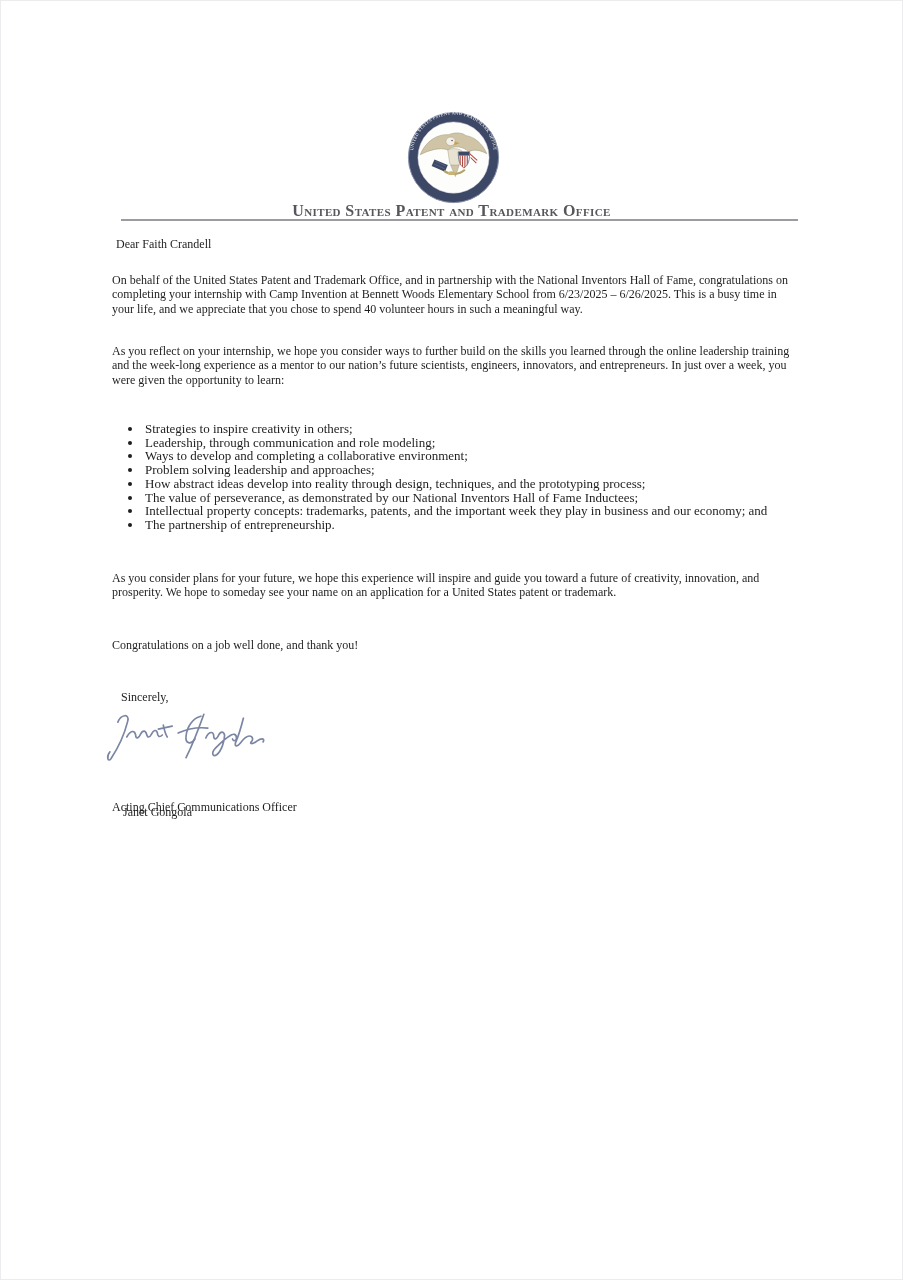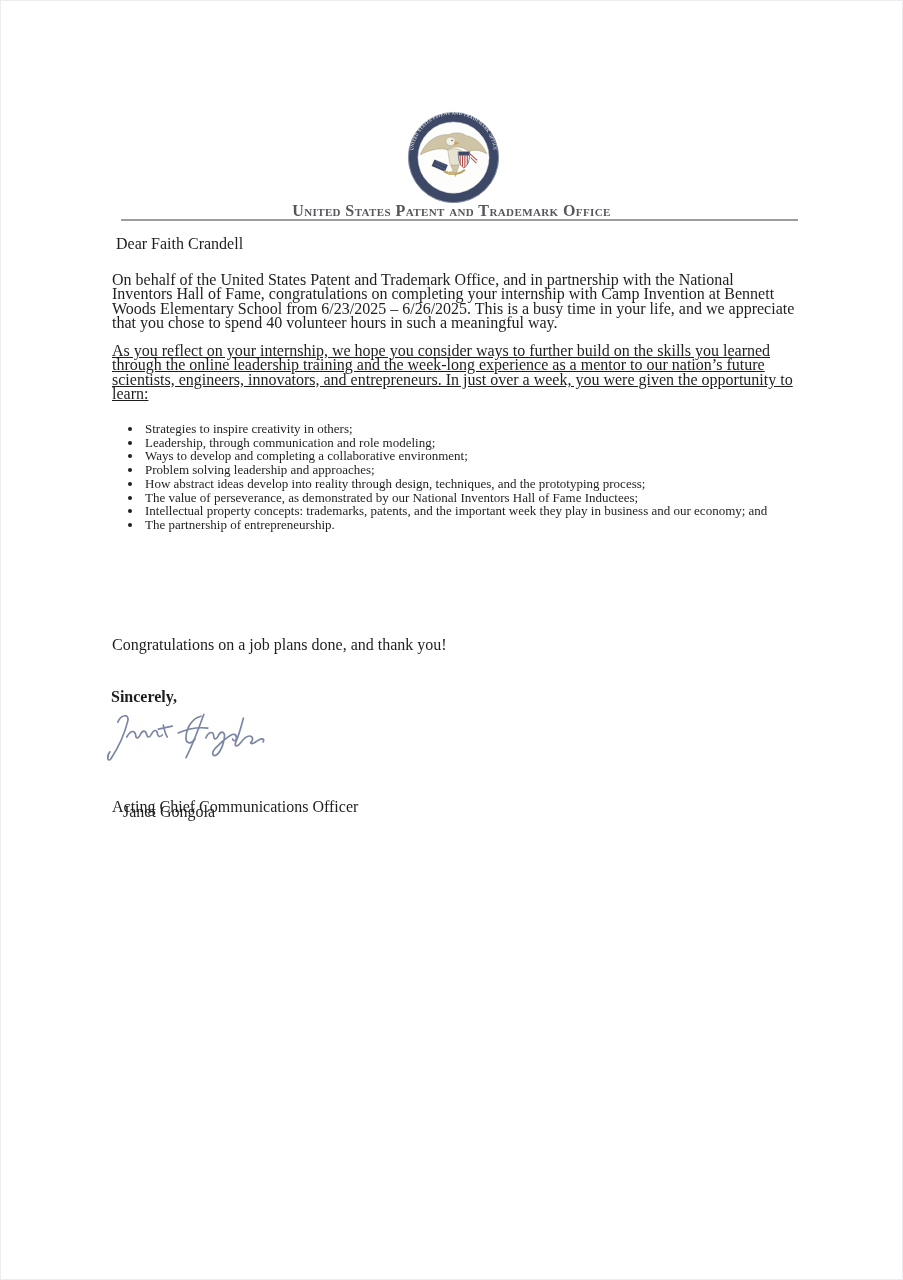--- a/index.html
+++ b/index.html
@@ -22,35 +22,35 @@
     font-variant: small-caps;
     font-weight: bold;
     font-size: 16px;
     letter-spacing: 0.4px;
     color: #56565c;
   }
   .header-rule {
     top: 218px; left: 120px; width: 677px; height: 2px;
     background: #9b9ba1; border: none;
   }
-  .txt { font-size: 16px; line-height: 14.4px; }
+  .txt { font-size: 12px; line-height: 14.4px; }
   .salutation { top: 236px; left: 115px; }
   .para { left: 111px; width: 684px; }
   .p1 { top: 272px; }
-  .p2 { top: 343px; text-decoration: underline; }
+  .p2 { top: 343px; }
   .bullets {
     top: 421px; left: 127px; width: 662px;
     font-size: 13px; line-height: 13.7px;
     padding-left: 15px; margin: 0;
     list-style-type: disc;
   }
   .bullets li { padding-left: 2px; }
   .p3 { top: 570px; }
   .congrats { top: 637px; left: 111px; }
-  .signoff { top: 689px; left: 110px; font-weight: bold; }
+  .signoff { top: 689px; left: 120px; }
   .sig-wrap { top: 705px; left: 105px; width: 168px; height: 58px; }
   .signer-name { top: 774px; left: 122px; margin-top: 30px; }
   .signer-title { top: 799px; left: 111px; }
 </style>
 </head>
 <body>
 
 <div class="page">
 
   <div class="abs seal-wrap">
@@ -112,21 +112,22 @@
     <li>Strategies to inspire creativity in others;</li>
     <li>Leadership, through communication and role modeling;</li>
     <li>Ways to develop and completing a collaborative environment;</li>
     <li>Problem solving leadership and approaches;</li>
     <li>How abstract ideas develop into reality through design, techniques, and the prototyping process;</li>
     <li>The value of perseverance, as demonstrated by our National Inventors Hall of Fame Inductees;</li>
     <li>Intellectual property concepts: trademarks, patents, and the important week they play in business and our economy; and</li>
     <li>The partnership of entrepreneurship.</li>
   </ul>
 
-  <p class="abs txt congrats">Congratulations on a job plans done, and thank you!</p>
+  <p class="abs txt para p3">As you consider plans for your future, we hope this experience will inspire and guide you toward a future of creativity, innovation, and prosperity. We hope to someday see your name on an application for a United States patent or trademark.</p>
+  <p class="abs txt congrats">Congratulations on a job well done, and thank you!</p>
 
   <p class="abs txt signoff">Sincerely,</p>
 
   <div class="abs sig-wrap" title="Janet Gongola">
     <svg viewBox="0 0 170 58" width="168" height="58">
       <g fill="none" stroke="#7b85a4" stroke-width="1.7" stroke-linecap="round" stroke-linejoin="round">
 
         <path d="M 12,16 C 15,8 24,7 22,15 C 19,27 13,41 5,53 C 2,57 0,51 4,46"></path>
         <path d="M 21,31 C 25,24 29,24 30,29 C 30,33 33,33 35,28 C 37,24 40,24 41,28
                  C 42,32 44,32 46,28 C 48,24 51,23 52,27 C 52,30 54,32 57,29"></path>

